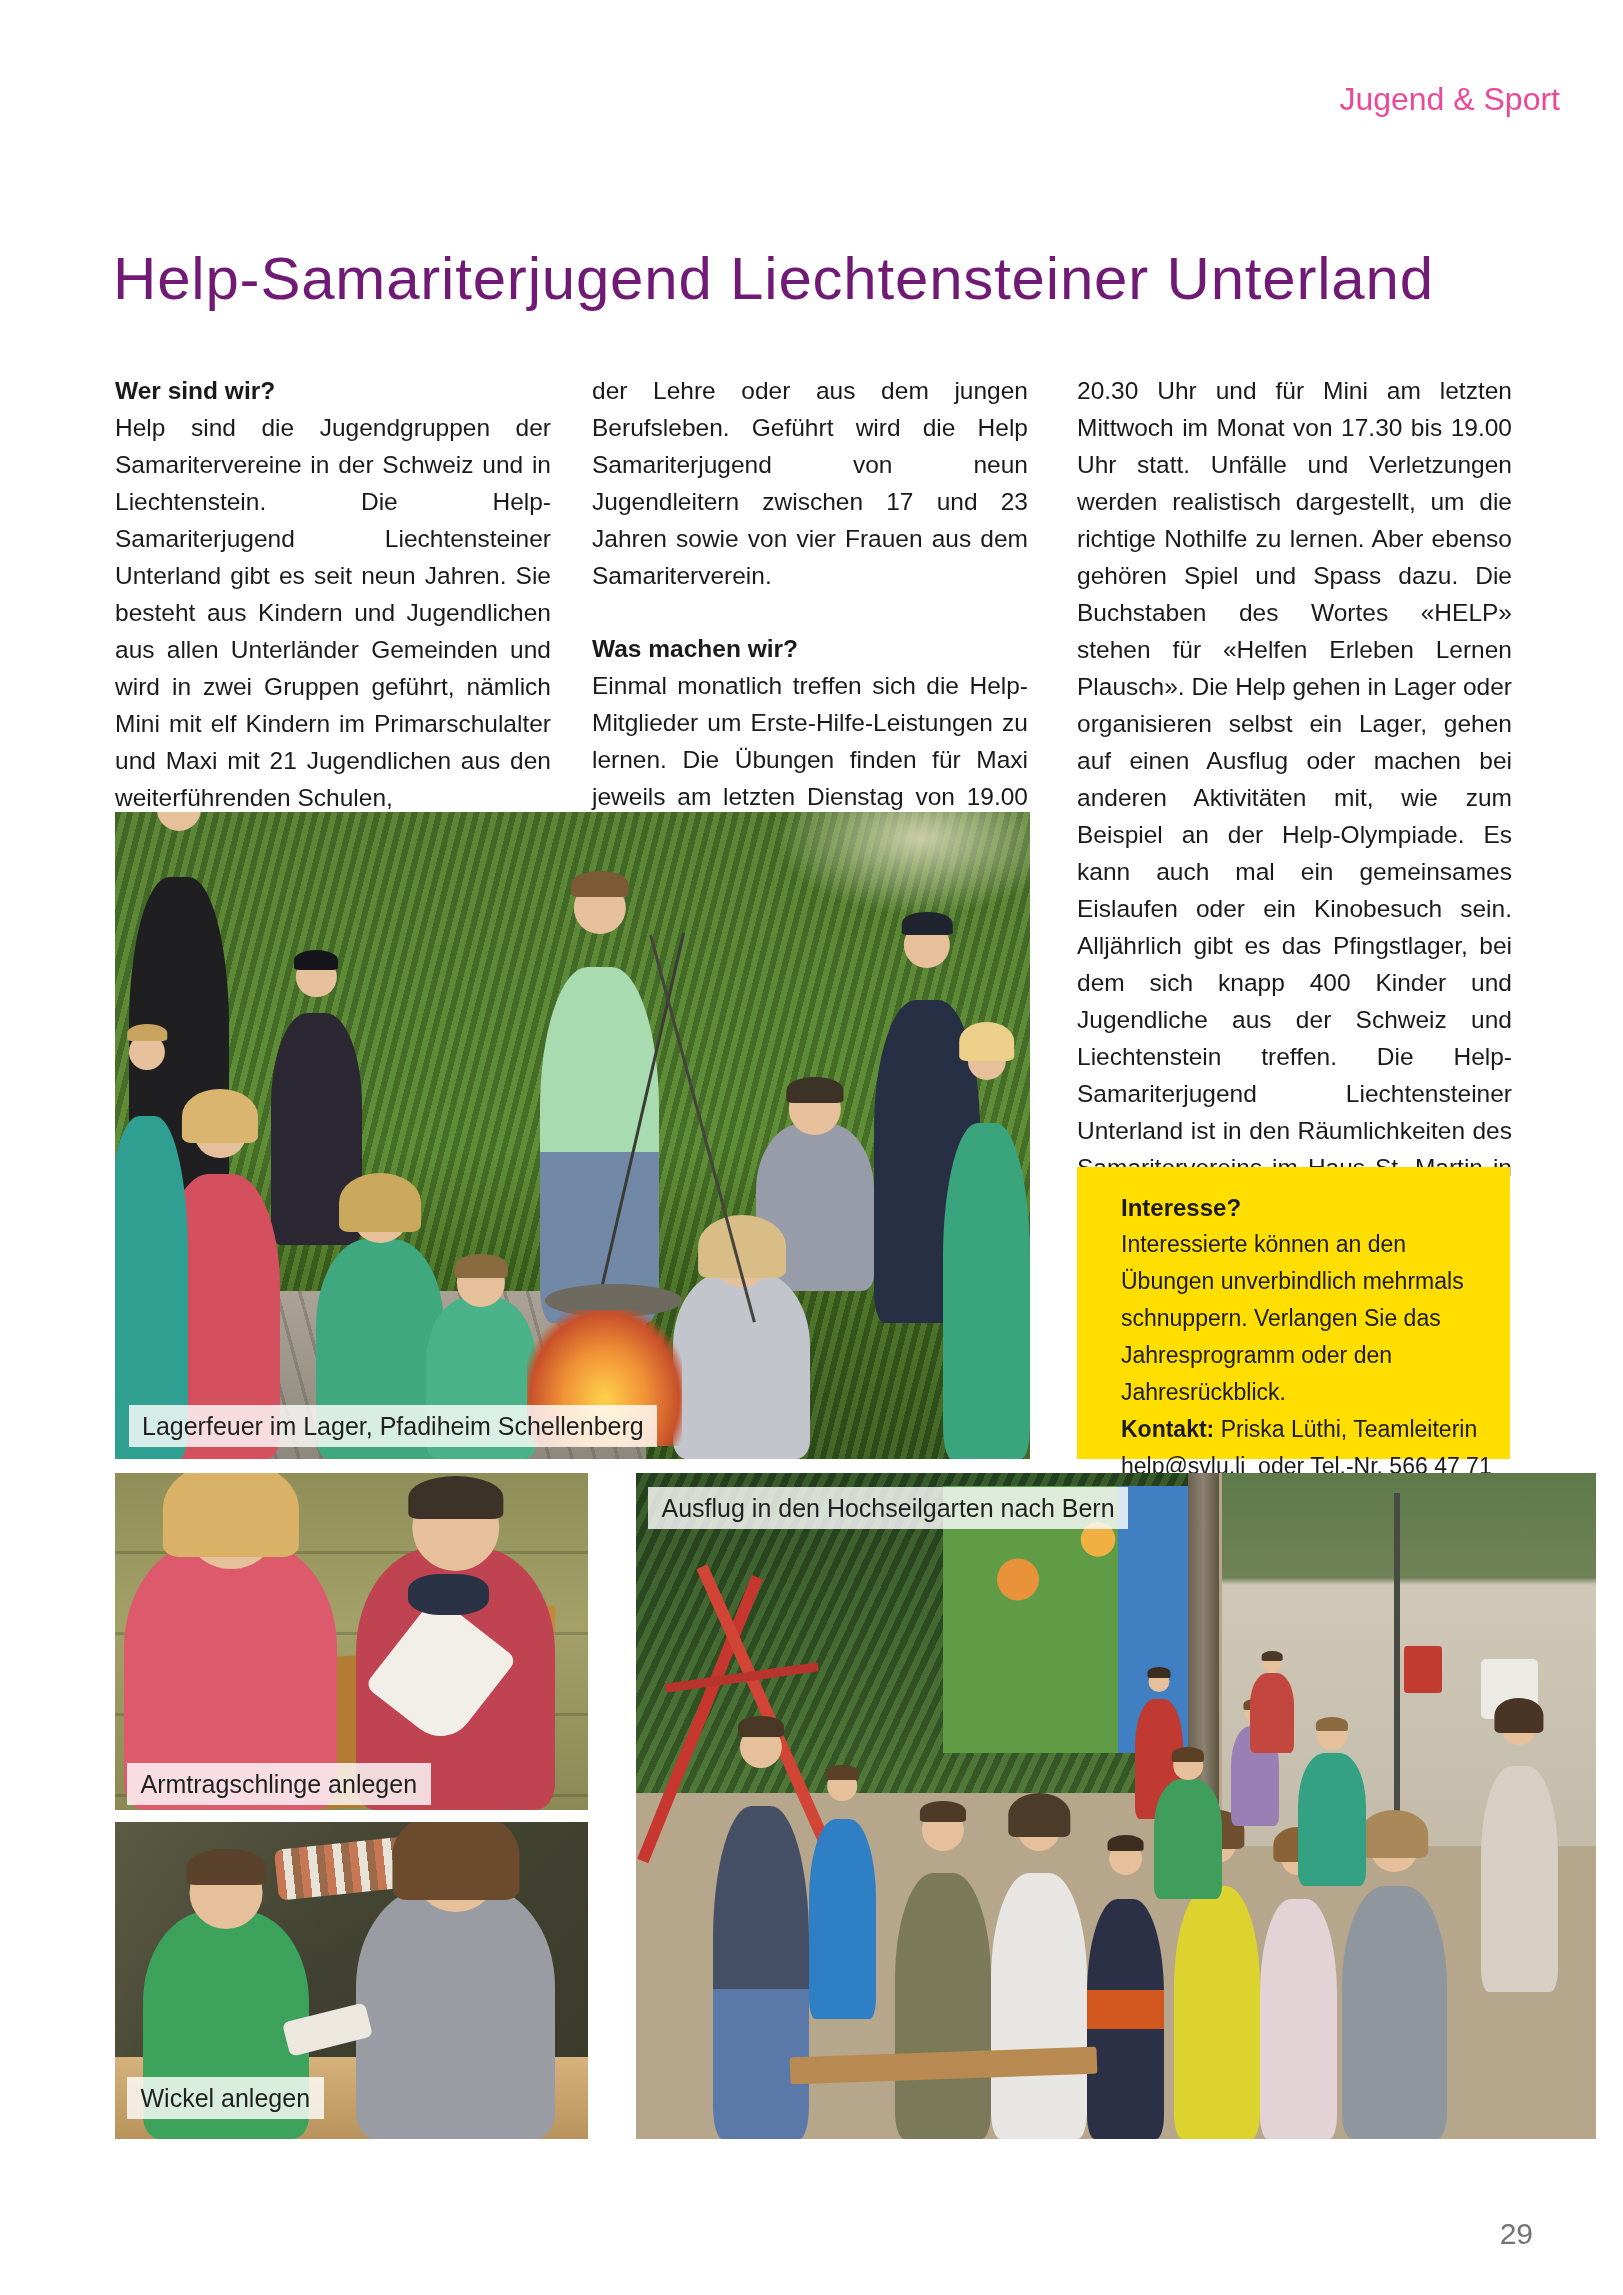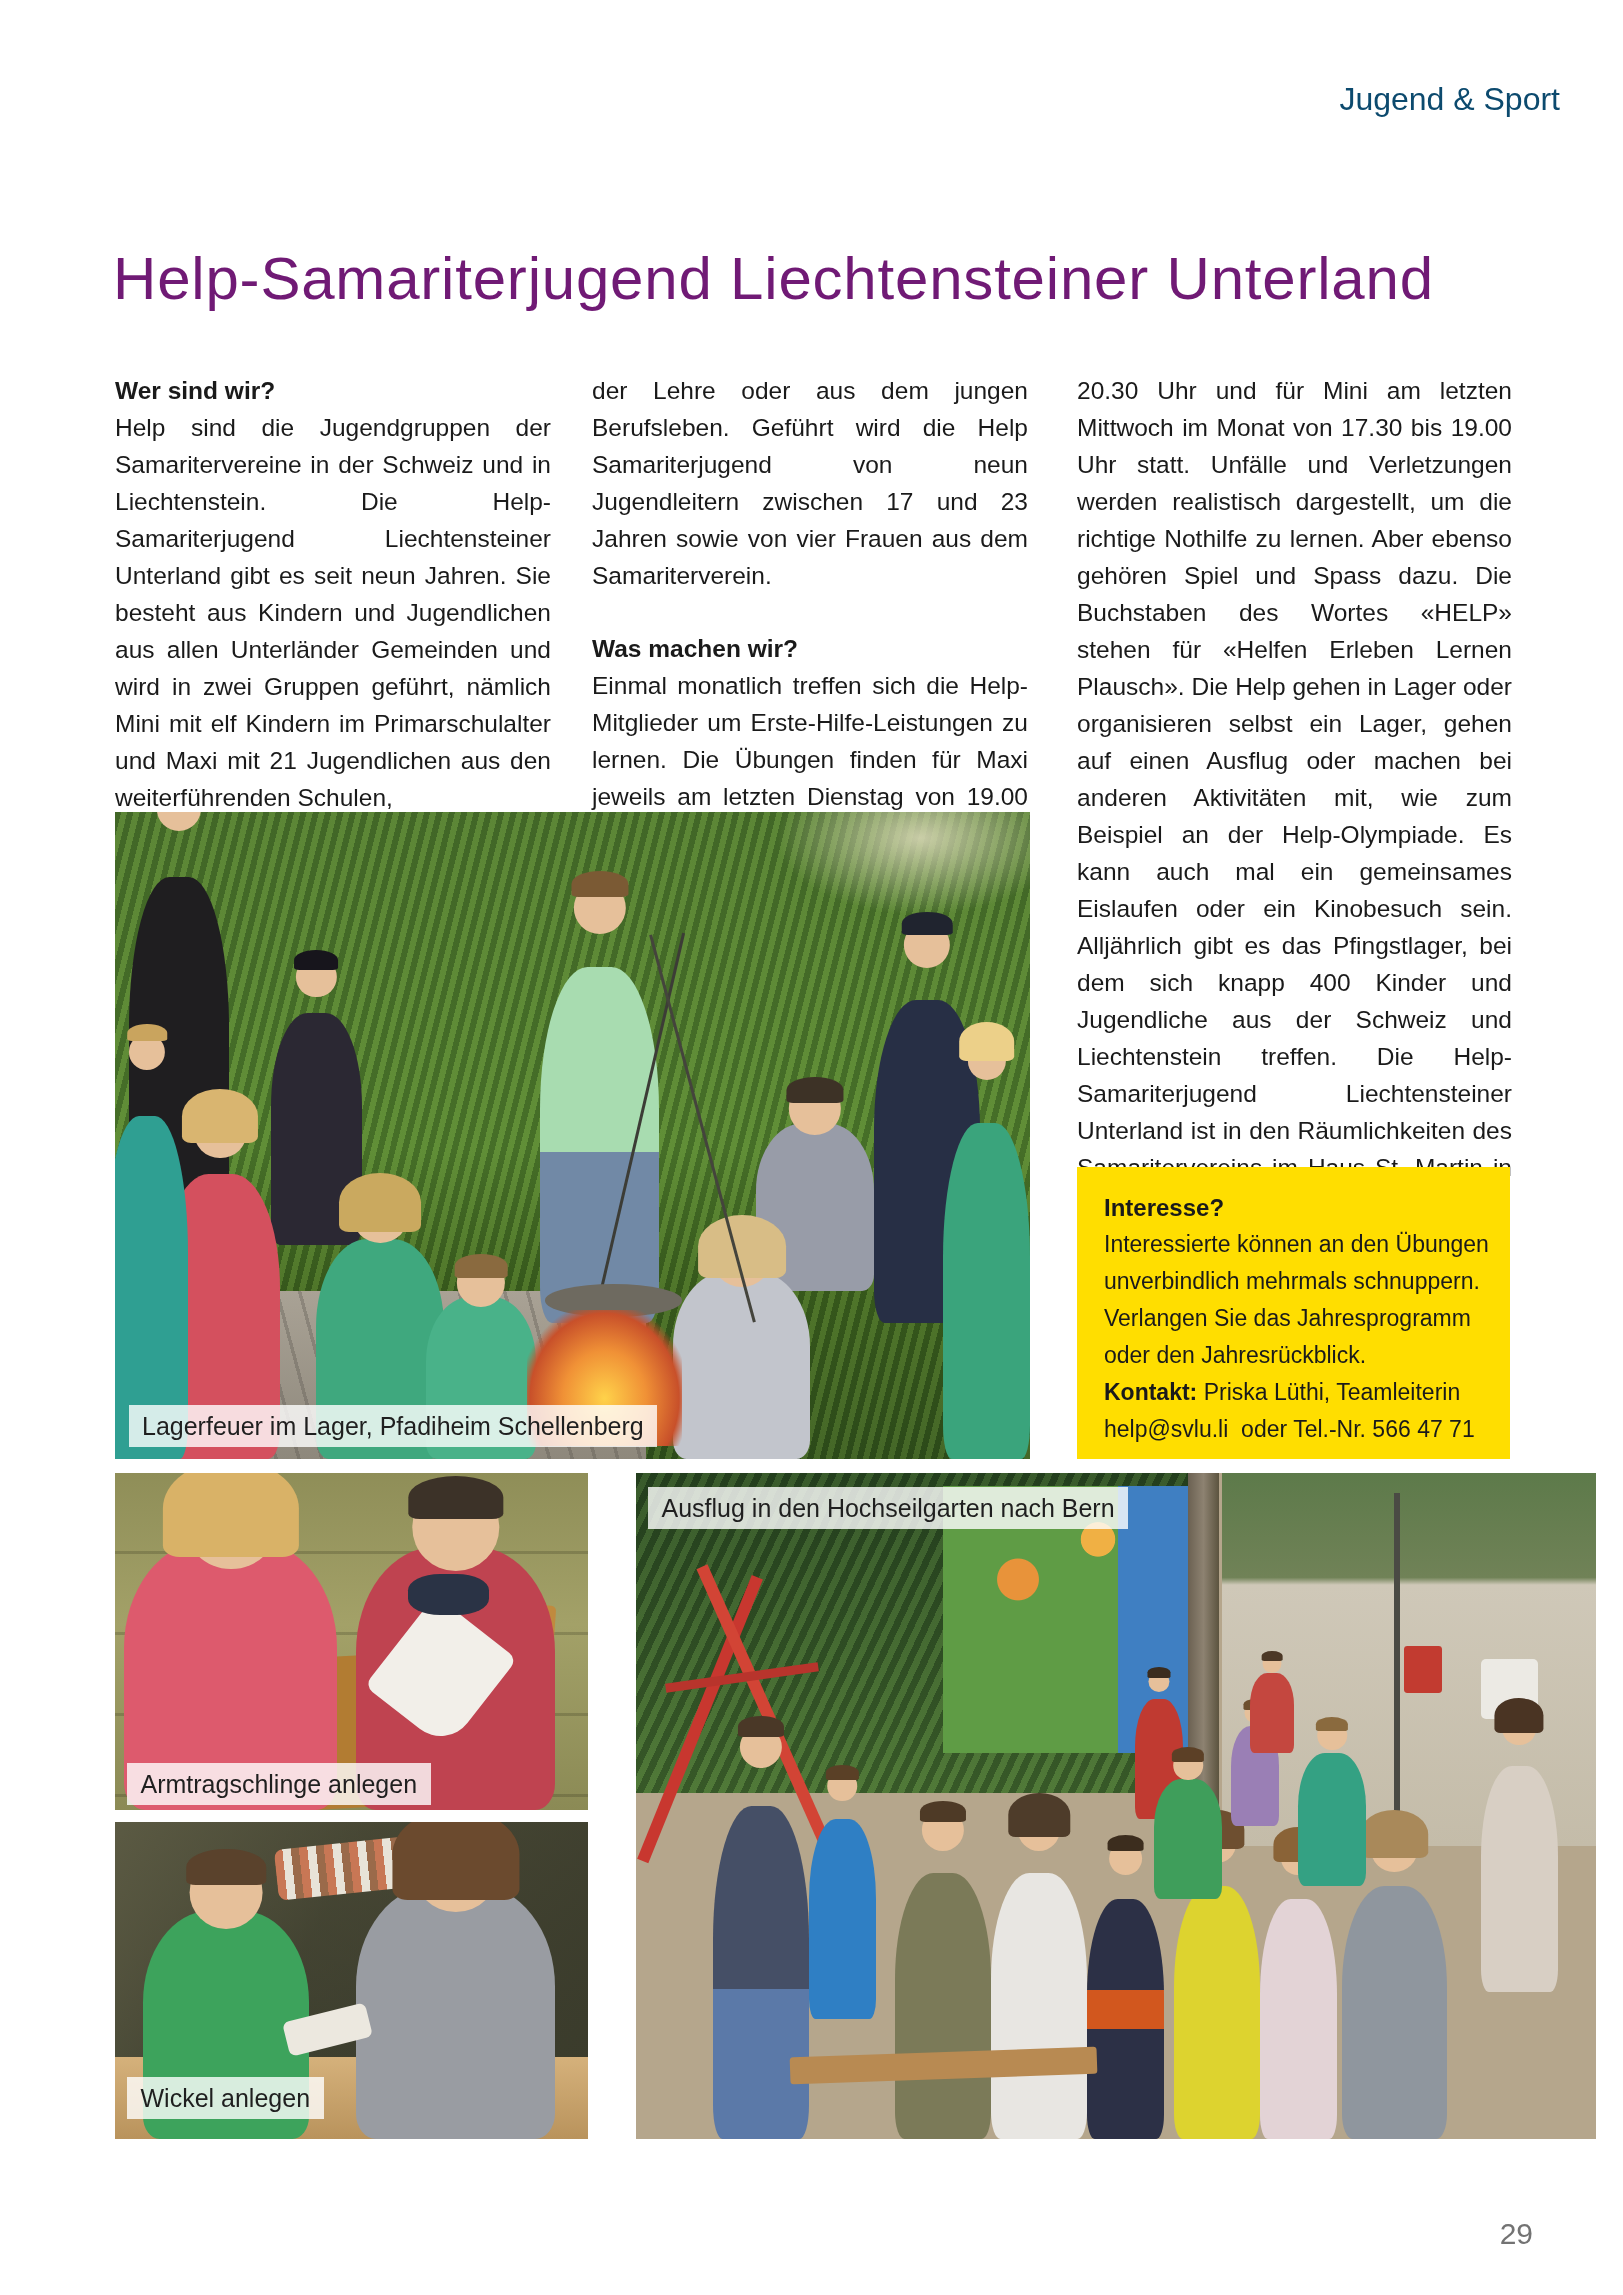--- a/index.html
+++ b/index.html
@@ -1,33 +1,33 @@
 <!DOCTYPE html>
 <html lang="de" style="font-size:13.5px"><head>
 <meta charset="utf-8">
 <style>
   html,body{margin:0;padding:0;background:#e9e9e9;}
   .page{position:relative;width:1623px;height:2295px;background:#ffffff;overflow:hidden;
         font-family:"Liberation Sans", sans-serif;color:#1a1a1a;}
   
-  .section-label{position:absolute;top:81px;right:63px;font-size:32px;color:#0c4a6e;}
+  .section-label{position:absolute;top:81px;right:63px;font-size:32px;color:#ec4899;}
   .page-title{position:absolute;left:113px;top:244px;font-size:60px;letter-spacing:0.8px;
               color:#701a75;white-space:nowrap;}
   
   .col{position:absolute;top:372px;width:436px;font-size:24.5px;line-height:37px;
        text-align:justify;hyphens:none;}
   .col-1{left:115px;}
   .col-2{left:592px;}
   .col-3{left:1077px;width:435px;}
   .col h3{font-size:24.5px;line-height:37px;margin:0;font-weight:bold;}
   .col p{margin:0;}
   .col .gap-heading{margin-top:36px;}
   
   .infobox{position:absolute;left:1077px;top:1167px;width:433px;height:292px;
-           box-sizing:border-box;padding:22px 15px 0 27px;
+           box-sizing:border-box;padding:22px 15px 0 44px;
            font-size:23px;line-height:37px;}
   .infobox h3{font-size:24px;line-height:37px;margin:0;font-weight:bold;}
   .infobox p{margin:0;text-align:left;}
   .infobox .pre{white-space:pre-wrap;}
   
   .photo{position:absolute;overflow:hidden;background:#888;}
   .photo-campfire{left:115px;top:812px;width:915px;height:647px;}
   .photo-sling{left:115px;top:1473px;width:473px;height:337px;}
   .photo-wickel{left:115px;top:1822px;width:473px;height:317px;}
   .photo-excursion{left:600px;top:1473px;width:960px;height:666px;margin-left:36px;}

